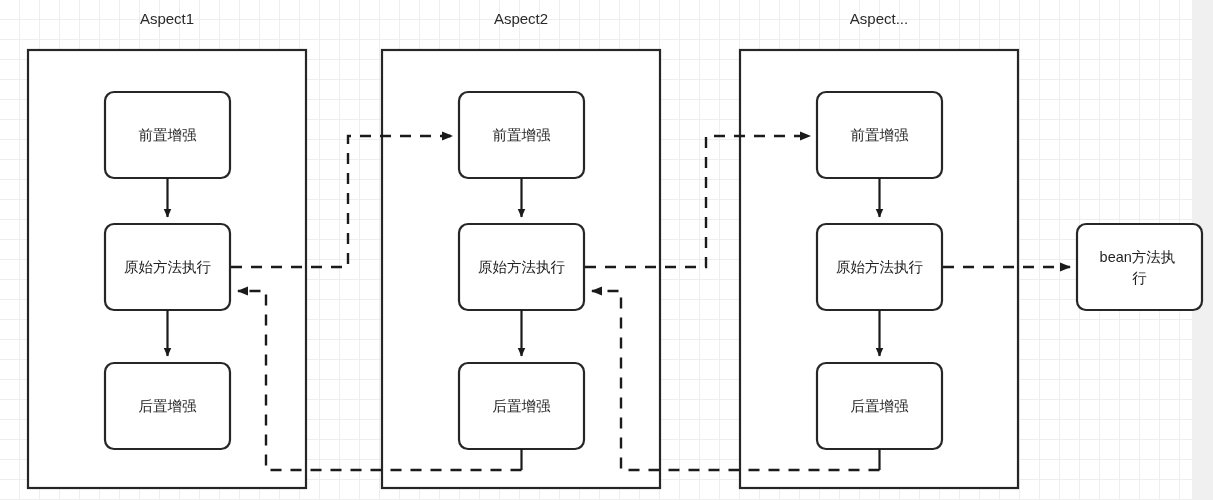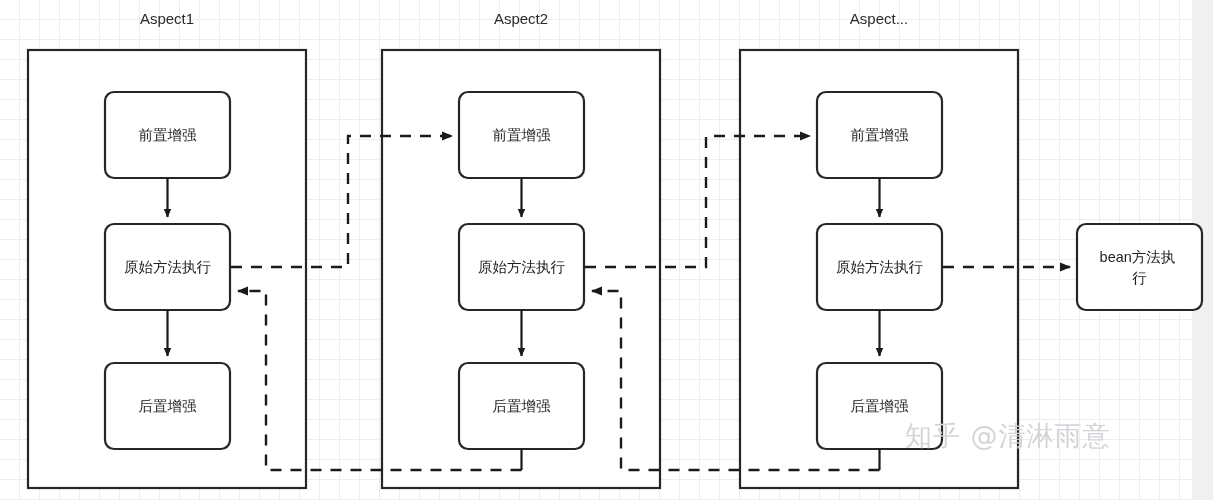--- a/index.html
+++ b/index.html
@@ -109,14 +109,13 @@
     <path class="dashed-line" d="M943,267 L1070,267" marker-end="url(#arrow-dash)"></path>
 
     <path class="solid-line" d="M521.5,449 L521.5,470"></path>
     <path class="dashed-line" d="M521.5,470 L266,470 L266,291 L238,291" marker-end="url(#arrow-dash)"></path>
 
     <path class="solid-line" d="M879.5,449 L879.5,470"></path>
     <path class="dashed-line" d="M879.5,470 L621,470 L621,291 L592,291" marker-end="url(#arrow-dash)"></path>
 
   </svg>
 
-  <div class="wm">知乎 @清淋雨意</div>
 </div>
 
 </body></html>

